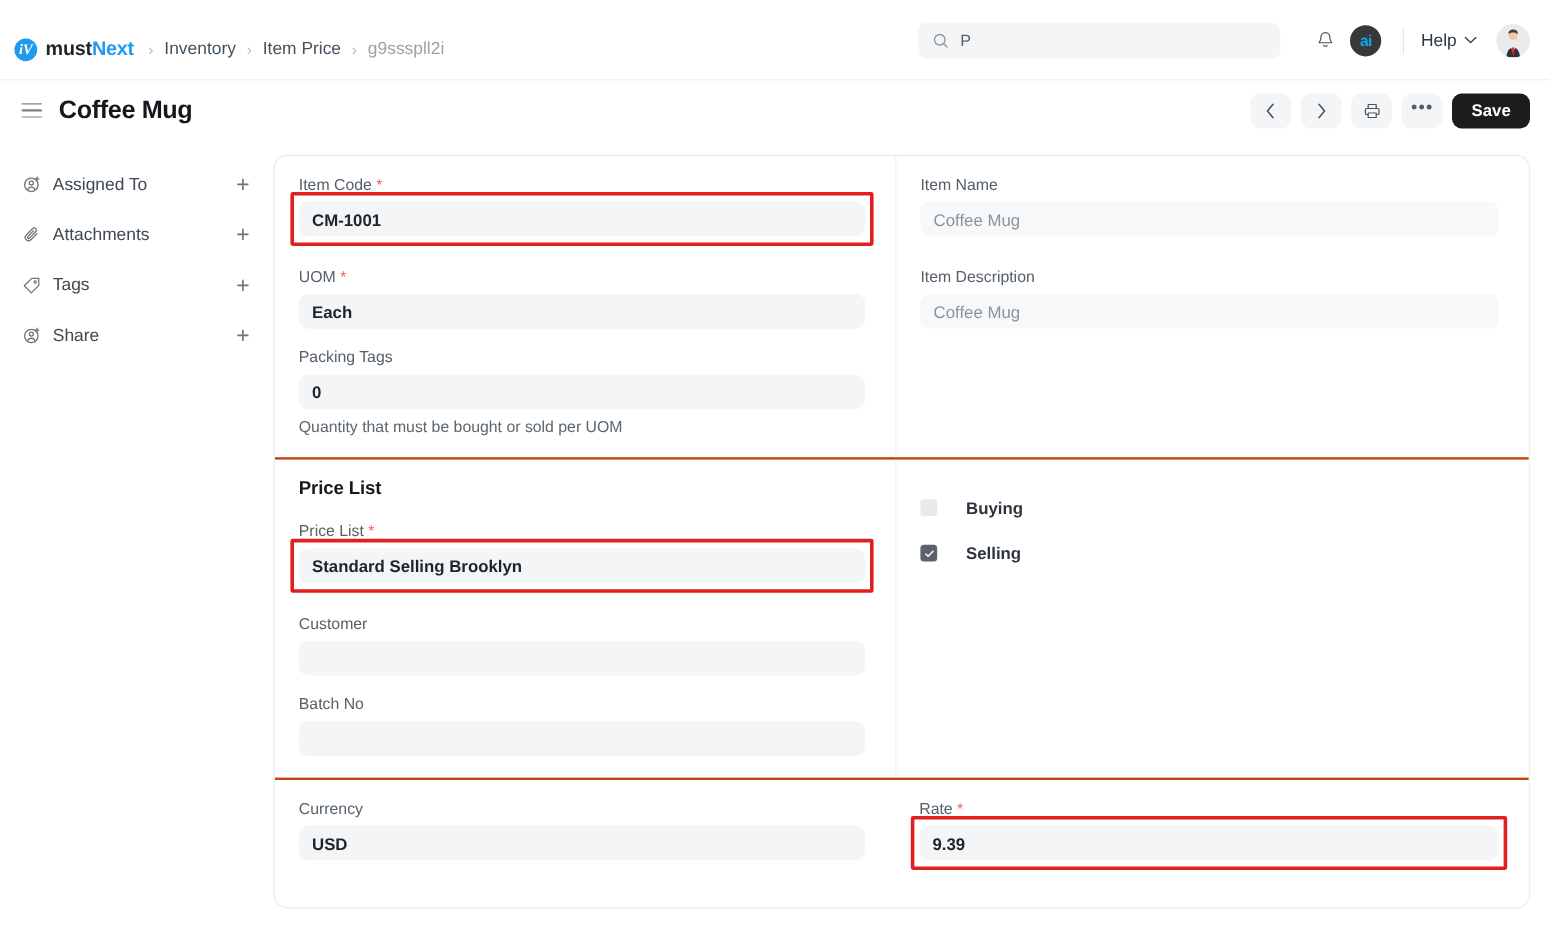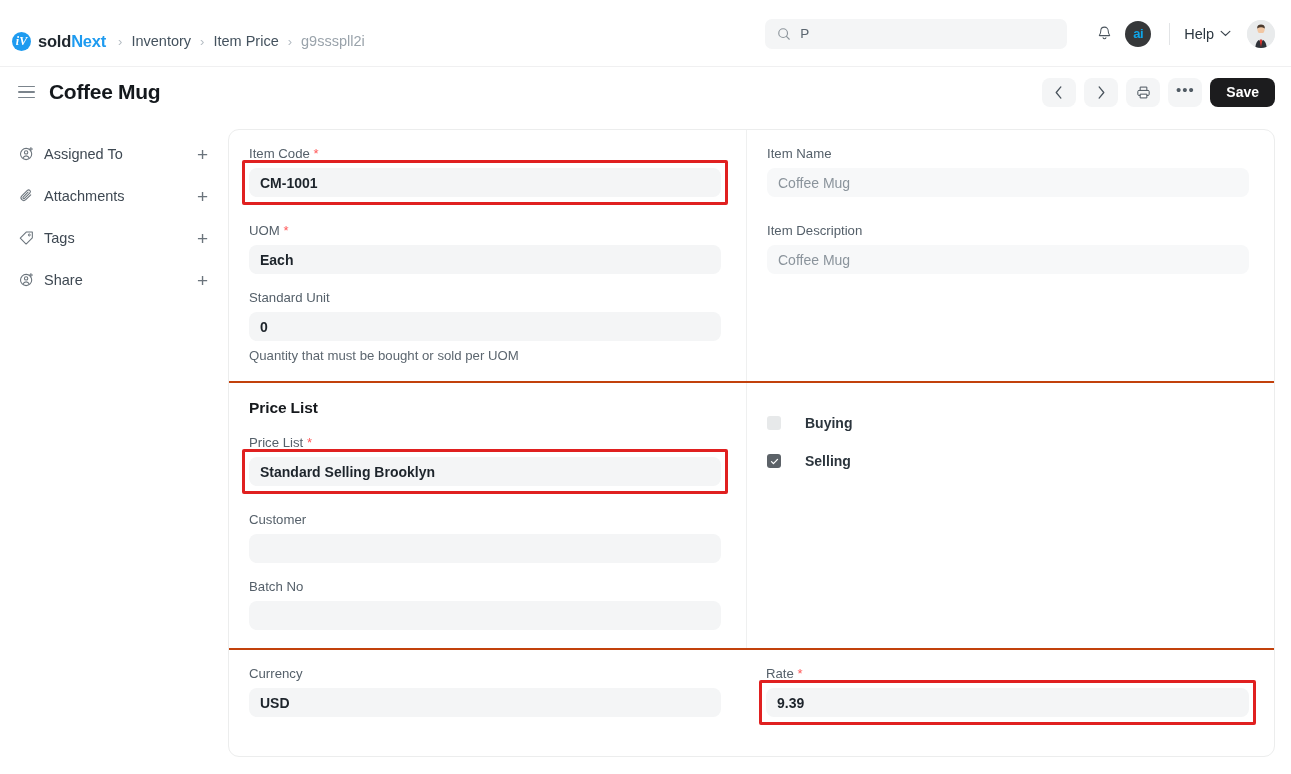--- a/index.html
+++ b/index.html
@@ -154,21 +154,21 @@
   .cbox.on svg { display: block; }
   .clabel { font-size: 14px; color: #2c353d; font-weight: 600; }
   .spacer-top { padding-top: 32px; }
 </style>
 </head>
 <body>
 
 <div class="topnav">
   <div class="brand">
     <span class="brand-mark">iV</span>
-    <span class="brand-text"><span>sold</span><span class="blue">Next</span></span>
+    <span class="brand-text"><span>must</span><span class="blue">Next</span></span>
   </div>
 
   <nav class="crumbs">
     <span class="crumb-sep">›</span>
     <a class="crumb" href="#">Inventory</a>
     <span class="crumb-sep">›</span>
     <a class="crumb" href="#">Item Price</a>
     <span class="crumb-sep">›</span>
     <span class="crumb last">g9ssspll2i</span>
   </nav>
@@ -308,21 +308,21 @@
               <div class="finput">CM-1001</div>
             </div>
           </div>
 
           <div class="field" style="margin-top:26px">
             <label class="flabel"><span>UOM</span> <span class="req">*</span></label>
             <div class="finput">Each</div>
           </div>
 
           <div class="field">
-            <label class="flabel">Standard Unit</label>
+            <label class="flabel">Packing Tags</label>
             <div class="finput">0</div>
             <div class="fhint">Quantity that must be bought or sold per UOM</div>
           </div>
         </div>
 
         <div class="col-right">
           <div class="field">
             <label class="flabel">Item Name</label>
             <div class="finput muted">Coffee Mug</div>
           </div>

